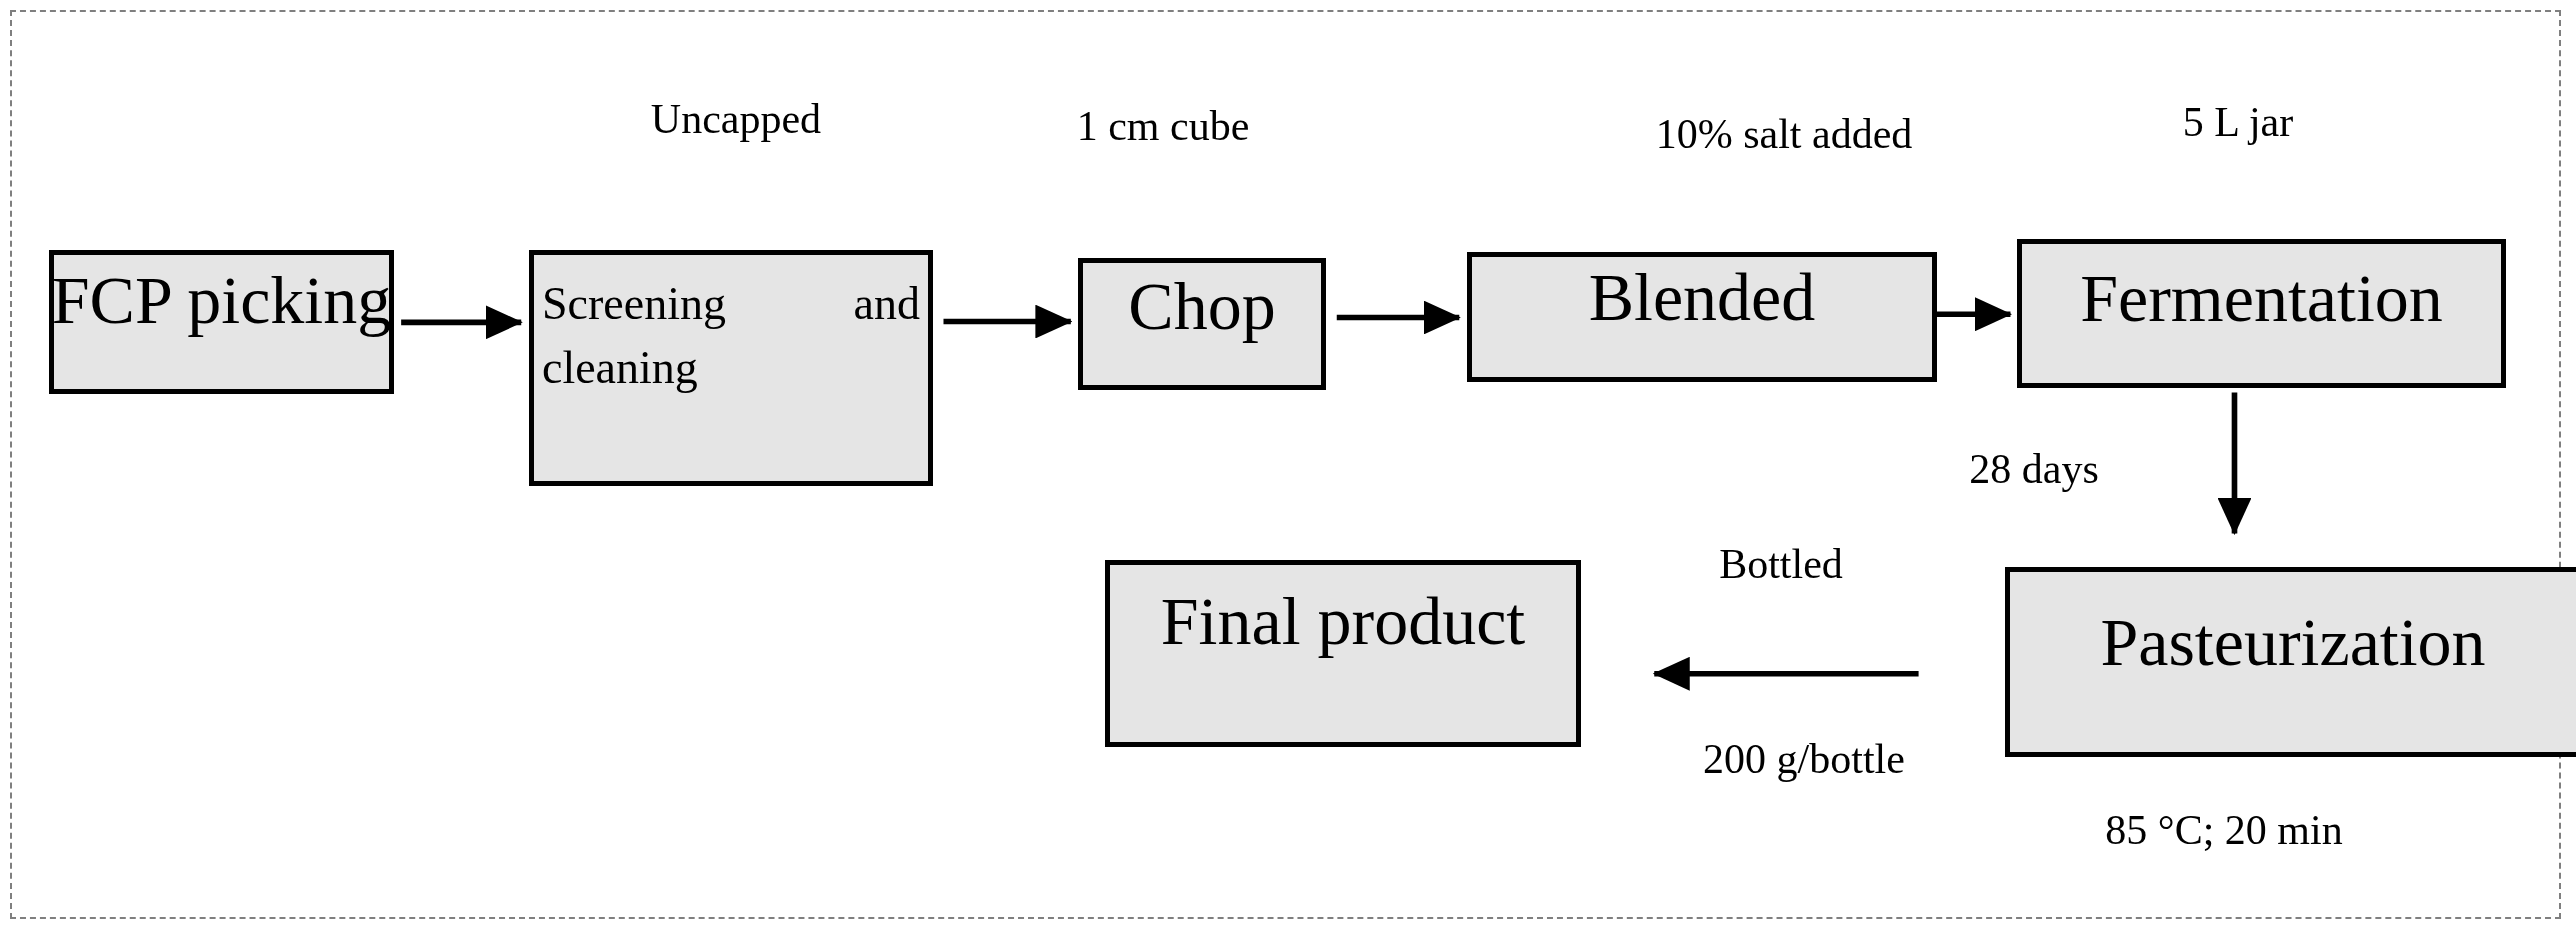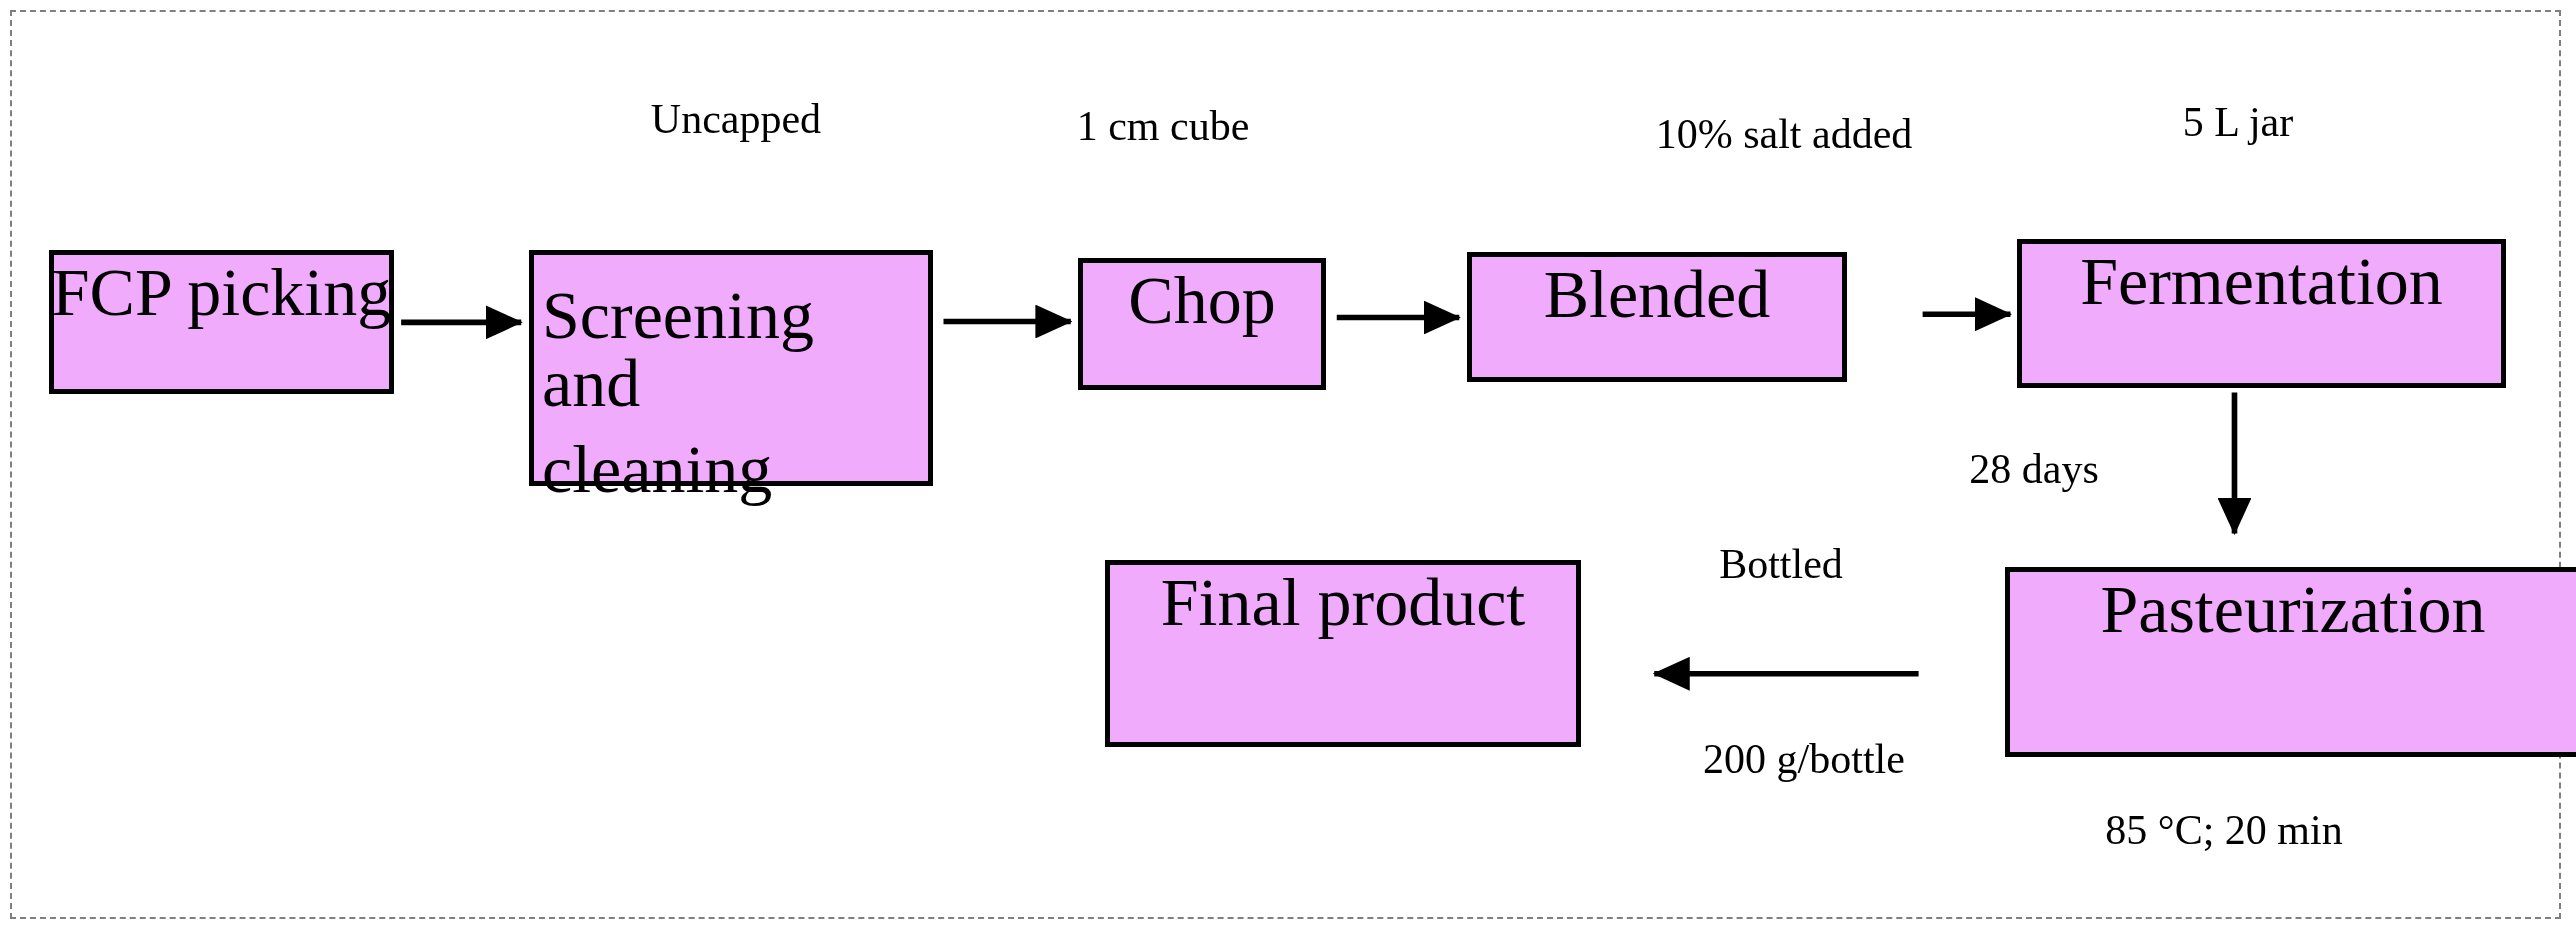--- a/index.html
+++ b/index.html
@@ -6,32 +6,32 @@
   .canvas {
     position:relative; width:2576px; height:934px; background:#ffffff;
     font-family:"Liberation Serif","DejaVu Serif",serif; color:#000;
     overflow:hidden;
   }
   .frame {
     position:absolute; left:9.7px; top:9.7px; width:2551px; height:909px;
     border:2.4px dashed #7f7f7f; box-sizing:border-box;
   }
   .box {
-    position:absolute; border:5.6px solid #000000; background:#f0abfc;
-    box-sizing:border-box; display:flex; align-items:flex-start; justify-content:center;
+    position:absolute; border:5.6px solid #000000; background:#e5e5e5;
+    box-sizing:border-box; display:flex; align-items:center; justify-content:center;
     font-size:68px; line-height:1.1; text-align:center; white-space:nowrap;
   }
   .box-fcp            { left:49px;   top:250px; width:345px; height:144px; padding-bottom:44px; }
   .box-screening      { left:529px;  top:250px; width:404px; height:236px;
-                        display:block; text-align:left; font-size:68px;
+                        display:block; text-align:left; font-size:46px;
                         padding:26px 8px 0 8px; white-space:normal; }
   .box-screening .line1 { display:block; text-align:justify; text-align-last:justify; line-height:1.0; }
   .box-screening .line2 { display:block; text-align:left; margin-top:18px; line-height:1.0; }
   .box-chop           { left:1078px; top:258px; width:248px; height:132px; padding-bottom:36px; }
-  .box-blended        { left:1467px; top:252px; width:380px; height:130px; padding-bottom:39px; }
+  .box-blended        { left:1467px; top:252px; width:470px; height:130px; padding-bottom:39px; }
   .box-fermentation   { left:2017px; top:239px; width:489px; height:149px; padding-bottom:31px; }
   .box-pasteurization { left:2005px; top:567px; width:576px; height:190px; padding-bottom:40px; }
   .box-final          { left:1105px; top:560px; width:476px; height:187px; padding-bottom:65px; }
   .note {
     position:absolute; transform:translate(-50%,-50%);
     font-size:42px; white-space:nowrap; line-height:1;
   }
   .note-uncapped { left:736px;  top:119px; }
   .note-cube     { left:1163px; top:126px; }
   .note-salt     { left:1784px; top:119px;margin-top:15px; }

